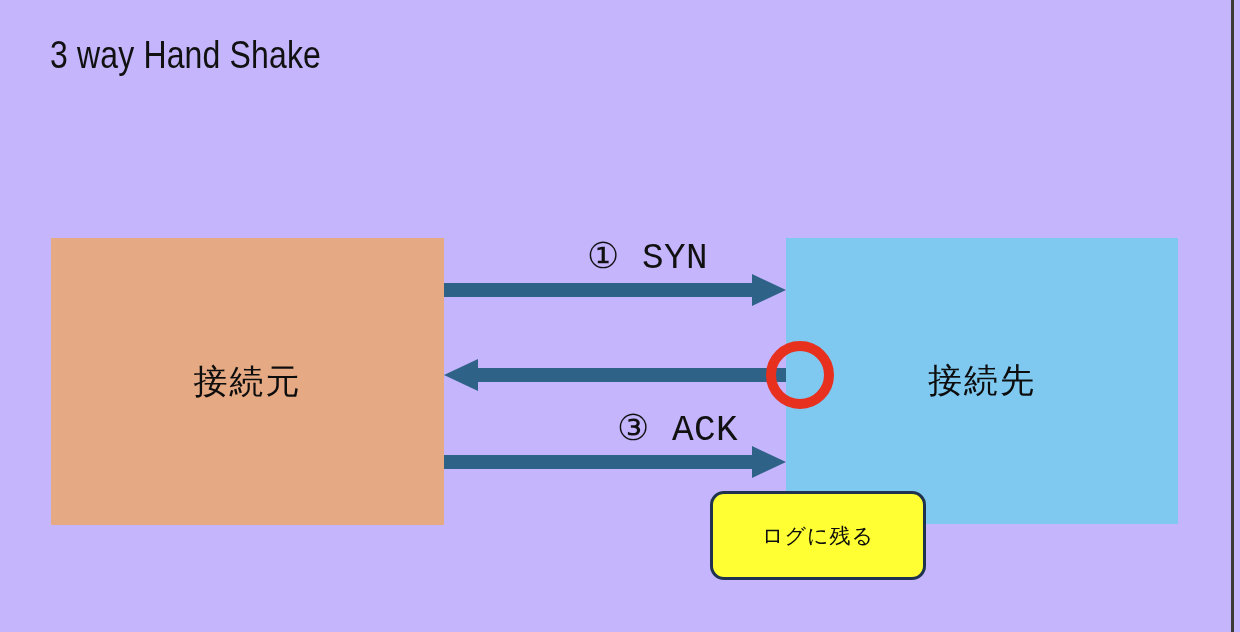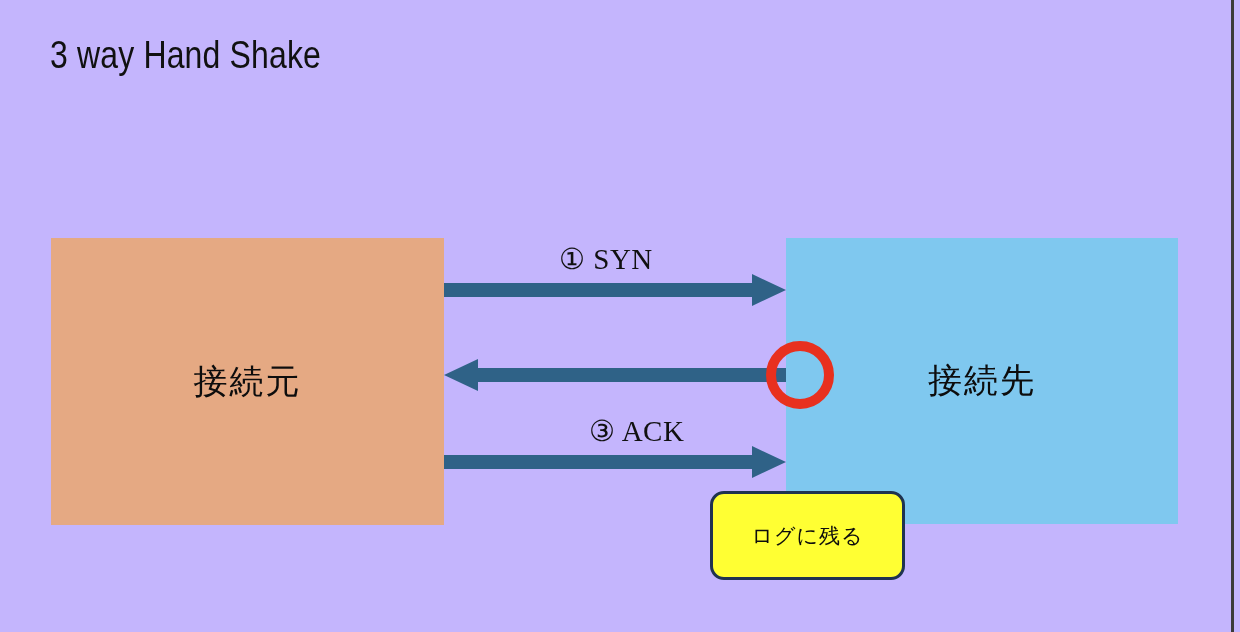--- a/index.html
+++ b/index.html
@@ -74,46 +74,47 @@
   
   .arrow {
     position: absolute;
     height: 32px;
   }
   .arrow svg { display: block; overflow: visible; }
 
   
   .arrow-label {
     position: absolute;
-    font-size: 29px;
+    font-size: 36px;
     line-height: 32px;
     color: #111111;
-    font-family: Liberation Serif, serif;
+    font-family: Liberation Mono, monospace;
     white-space: nowrap;
     letter-spacing: 0.5px;
+    margin-left: 28px;
   }
 
   
   .highlight-ring {
     position: absolute;
     left: 766px;
     top: 341px;
     width: 68px;
     height: 68px;
     border: 10px solid #e8301e;
     border-radius: 50%;
     box-sizing: border-box;
   }
 
   
   .callout {
     position: absolute;
     left: 710px;
     top: 491px;
-    width: 195px;
+    width: 216px;
     height: 89px;
     background: #ffff33;
     border: 3px solid #1f3350;
     border-radius: 14px;
     box-sizing: border-box;
     display: flex;
     align-items: center;
     justify-content: center;
     color: #0d0d0d;
     font-size: 21px;

